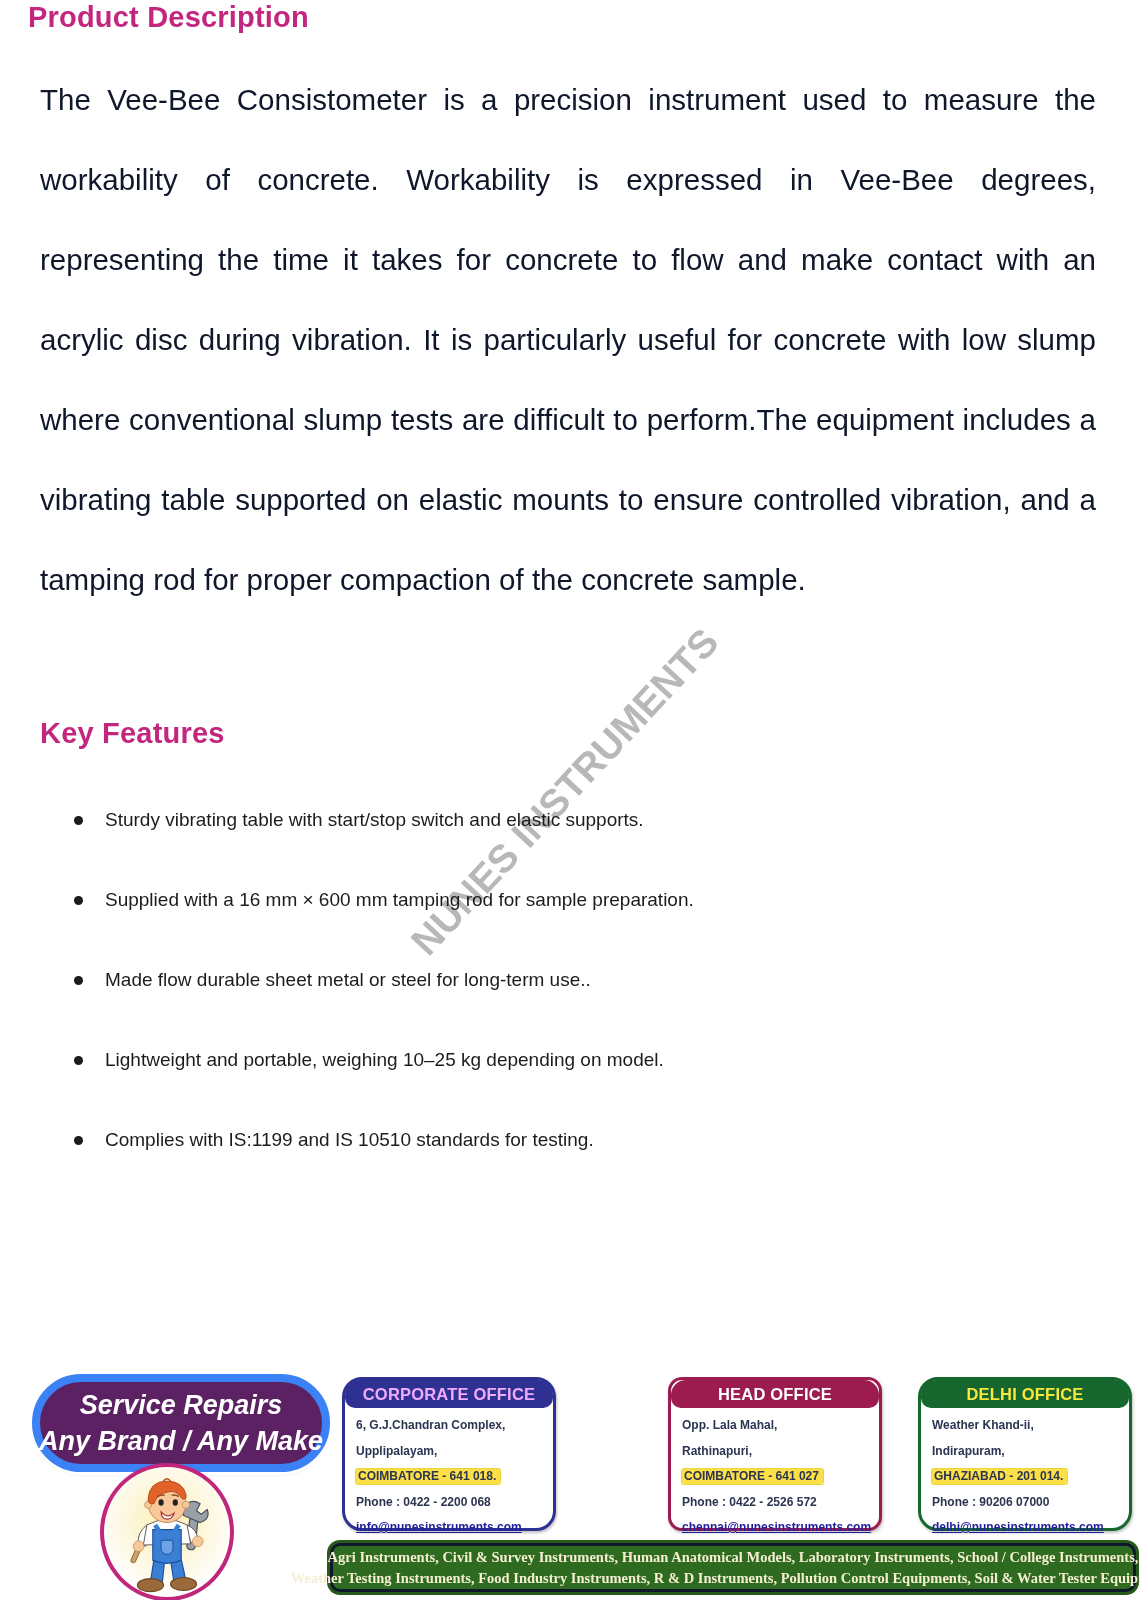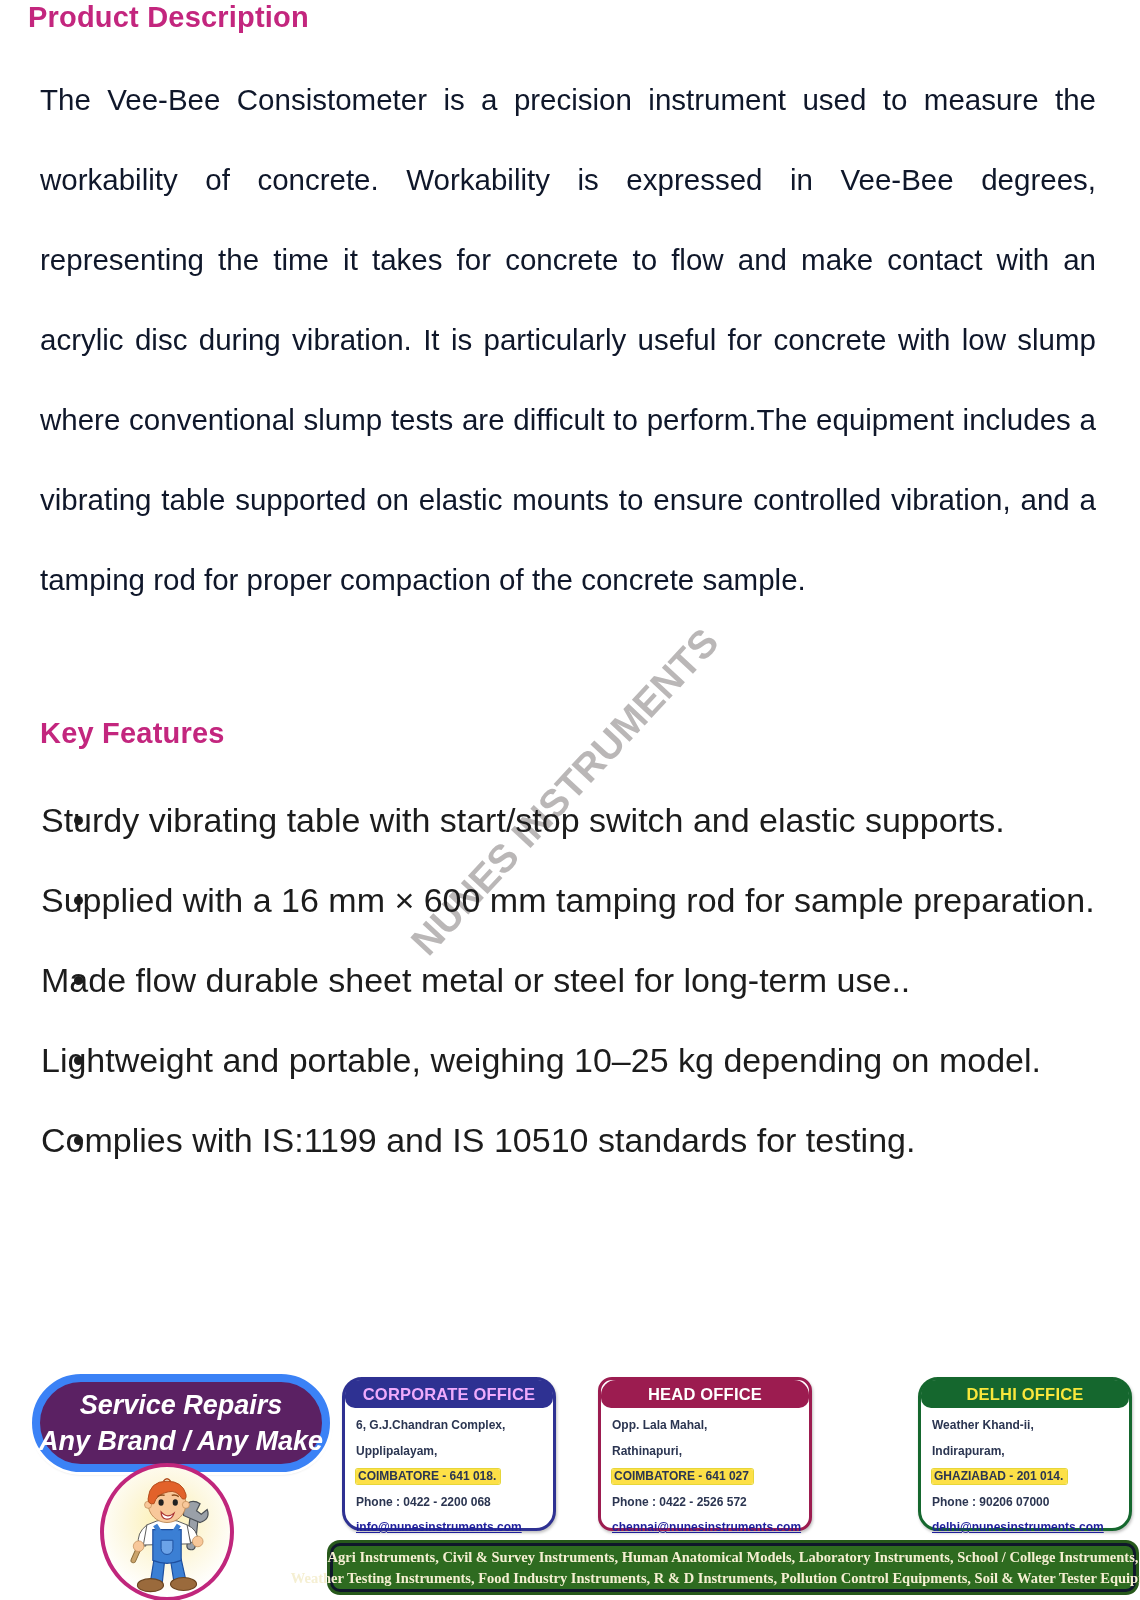--- a/index.html
+++ b/index.html
@@ -19,21 +19,21 @@
     position:absolute;left:40px;top:60px;width:1056px;margin:0;
     font-size:29.5px;line-height:80px;color:#0f172a;text-align:justify;
     z-index:2;
   }
   
   .features{
     position:absolute;left:0;top:780px;width:1100px;margin:0;padding:0;
     list-style:none;z-index:2;
   }
   .features li{
-    position:relative;padding-left:41px;font-size:34px;line-height:80px;
+    position:relative;padding-left:105px;font-size:19px;line-height:80px;
     color:#1c1c1c;white-space:nowrap;
   }
   .features li::before{
     content:"";position:absolute;left:74px;top:36px;width:9px;height:9px;
     border-radius:50%;background:#1c1c1c;
   }
   
   .watermark{
     position:absolute;left:565px;top:792px;z-index:1;white-space:nowrap;
     transform:translate(-50%,-50%) rotate(-47deg);
@@ -72,21 +72,21 @@
   .card .ln{
     font-size:12px;font-weight:bold;color:#2b3551;line-height:25.5px;white-space:nowrap;
   }
   .card .hl span{
     background:#fde047;padding:0 4px 1px 2px;border-radius:2px;
     box-shadow:0 0 0 1px #e6d63a;
   }
   .card .email{color:#1f1f9c;text-decoration:underline;cursor:pointer;}
   .card-corporate{left:342px;border-color:#2e3192;}
   .card-corporate .hdr{background:#2e3192;color:#f0abfc;}
-  .card-head{left:598px;border-color:#9c1c50;border-radius:14px;}
+  .card-head{left:668px;border-color:#9c1c50;border-radius:14px;}
   .card-head .hdr{background:#9c1c50;color:#ffffff;}
   .card-delhi{left:918px;border-color:#15672e;}
   .card-delhi .hdr{background:#15672e;color:#f9e73c;}
   
   .footer-bar{
     position:absolute;left:330px;top:1543px;width:806px;height:49px;
     background:#2e6b20;border:3px solid #0f172a;border-radius:10px;
     box-shadow:0 0 0 3px #27591b;box-sizing:border-box;
     display:flex;flex-direction:column;justify-content:center;align-items:center;
   }

